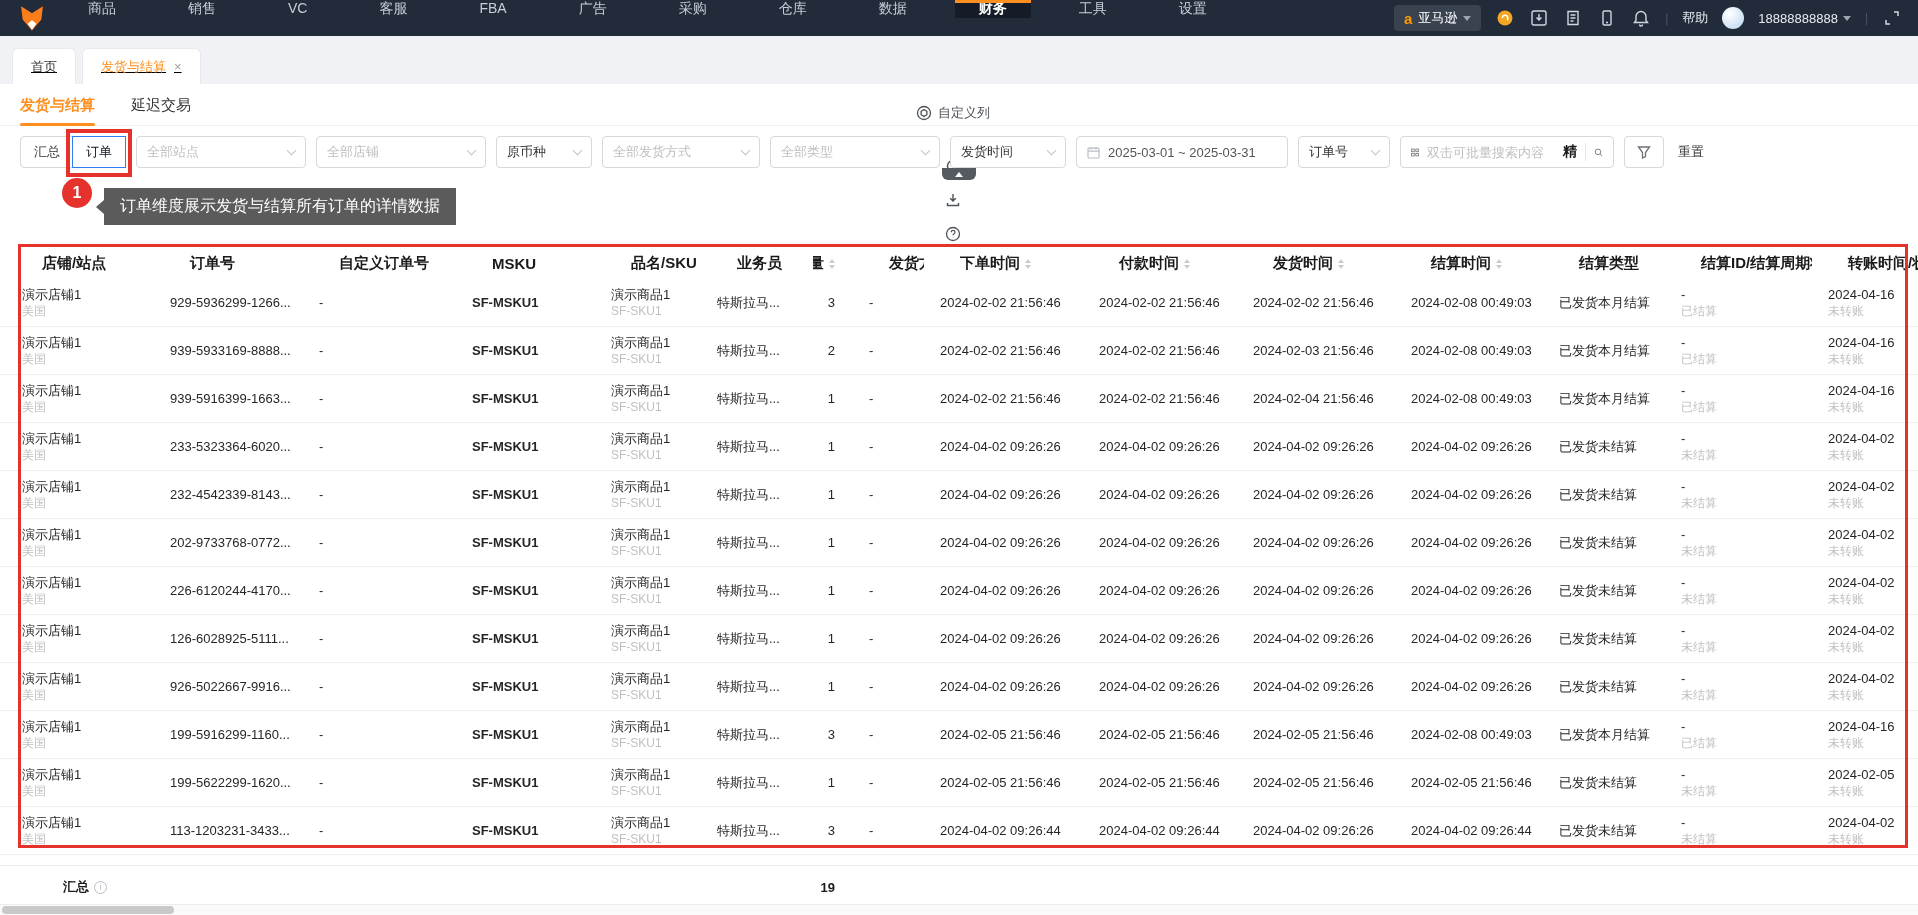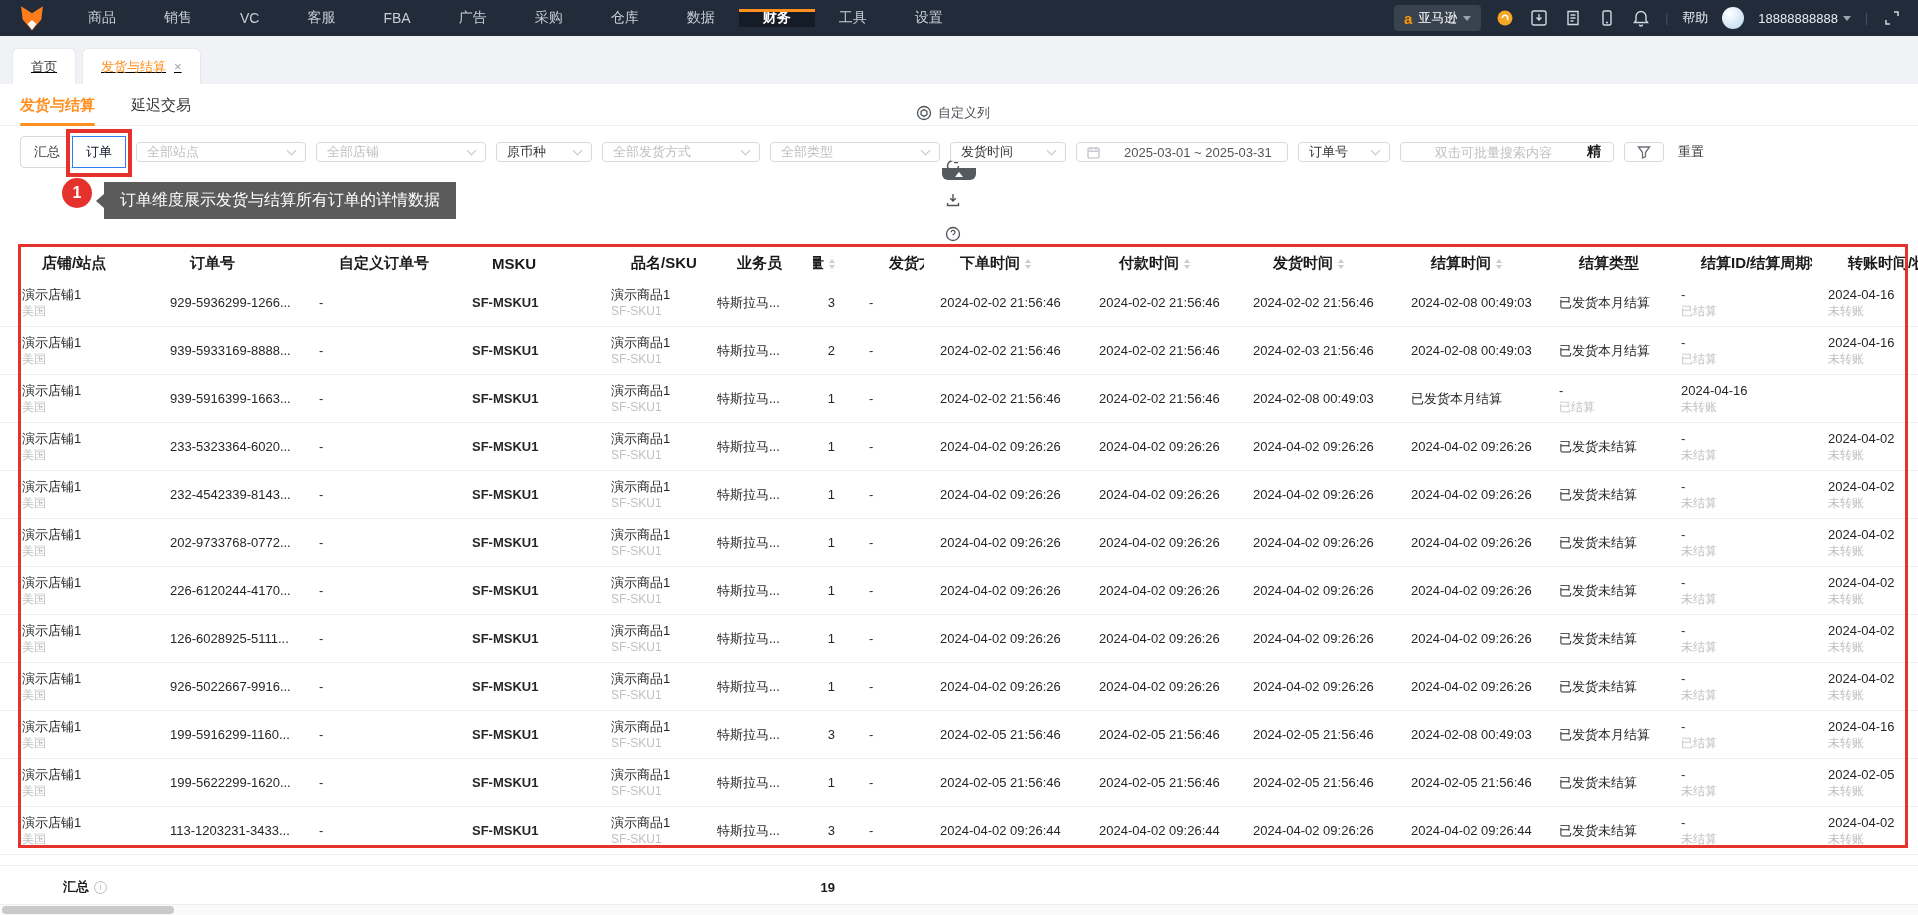--- a/index.html
+++ b/index.html
@@ -2,21 +2,21 @@
 <html><head>
 <meta charset="utf-8">
 <style>
   * { margin:0; padding:0; box-sizing:border-box; }
   html,body { width:1918px; height:915px; overflow:hidden; background:#fff;
     font-family:"Liberation Sans","DejaVu Sans",sans-serif; }
 
   
   .topnav { height:36px; background:#222b3a; display:flex; align-items:stretch; color:#cdd3de; }
   .logo { width:64px; display:flex; align-items:center; justify-content:center; }
-  .nav-items { display:flex; align-items:center; }
+  .nav-items { display:flex; align-items:flex-start;gap:24px; }
   .nav-item { padding:0 24px; display:flex; align-items:center; font-size:14px; color:#c6cdd8; cursor:pointer; position:relative; }
   .nav-item.active { background:#151c28; color:#fff; font-weight:bold; }
   .nav-item.active::before { content:""; position:absolute; left:0; right:0; top:0; height:3px; background:#ff8f1f; }
   .nav-right { margin-left:auto; display:flex; align-items:center; gap:14px; padding-right:16px; }
   .mkt-btn { background:#39424f; border-radius:4px; height:26px; display:flex; align-items:center; gap:6px; padding:0 10px; font-size:13px; color:#fff; }
   .amz-a { color:#ff9900; font-weight:bold; font-size:15px; line-height:1; }
   .caret-dn { width:0; height:0; border-left:4px solid transparent; border-right:4px solid transparent; border-top:5px solid #9aa3b0; }
   .nav-ico { width:20px; height:20px; display:flex; align-items:center; justify-content:center; }
   .nav-sep { color:#4a5464; font-size:12px; }
   .nav-text { font-size:13px; color:#e8ecf2; }
@@ -34,36 +34,36 @@
   .subtab { font-size:15px; color:#333; padding-bottom:10px; position:relative; cursor:pointer; }
   .subtab.active { color:#ff8f1f; font-weight:bold; }
   .subtab.active::after { content:""; position:absolute; left:0; right:0; bottom:-1px; height:3px; background:#ff8f1f; border-radius:2px; }
 
   
   .filter-row { display:flex; align-items:center; gap:10px; padding:8px 20px 0 20px; height:44px; position:relative; }
   .seg { display:flex; border:1px solid #d9d9d9; border-radius:4px; height:32px; overflow:visible; background:#fff; }
   .seg-item { padding:0 13px; display:flex; align-items:center; font-size:13px; color:#333; cursor:pointer; }
   .seg-item.selected { border:1px solid #2f7cf6; color:#0f172a; border-radius:0; margin:-1px; background:#fff; position:relative; z-index:2; }
   .seg-anno { position:absolute; left:-7px; top:-8px; right:-7px; bottom:-10px; border:4px solid #e5322d; z-index:3; pointer-events:none; }
-  .ctrl { height:20px; border:1px solid #d9d9d9; border-radius:4px; background:#fff; display:flex; align-items:center; padding:8px 10px; font-size:13px; gap:24px; cursor:pointer; }
+  .ctrl { height:32px; border:1px solid #d9d9d9; border-radius:4px; background:#fff; display:flex; align-items:center; padding:8px 10px; font-size:13px; gap:8px; cursor:pointer; }
   .ctrl .ph { color:#bfbfbf; flex:1; white-space:nowrap; }
   .ctrl .val { color:#333; flex:1; white-space:nowrap; }
   .chev { width:7px; height:7px; border-right:1.5px solid #c0c4cc; border-bottom:1.5px solid #c0c4cc; transform:rotate(45deg); margin-top:-4px; flex:none; }
   .search-box input { border:none; outline:none; font-size:13px; width:128px; color:#333; }
   .search-box input::placeholder { color:#bfbfbf; }
   .exact { font-weight:bold; color:#1a1a1a; font-size:14px; }
   .vdiv { width:1px; height:18px; background:#e4e6eb; }
   .reset-btn { font-size:13px; color:#333; cursor:pointer; padding:0 4px; }
   .collapse-handle { position:absolute; left:942px; bottom:-10px; width:34px; height:12px; background:#555a60; border-radius:0 0 6px 6px; display:flex; align-items:center; justify-content:center; cursor:pointer; z-index:4; }
   .collapse-handle i { width:0; height:0; border-left:4px solid transparent; border-right:4px solid transparent; border-bottom:5px solid #fff; }
 
   
   .anno-row { position:relative; height:46px; }
   .anno-badge { position:absolute; left:62px; top:8px; width:30px; height:30px; border-radius:50%; background:#e5322d; color:#fff; font-size:16px; font-weight:bold; display:flex; align-items:center; justify-content:center; }
-  .anno-tip { position:absolute; left:104px; top:12px; background:#5b5b5b; color:#fff; font-size:16px; padding:8px 16px; display:flex; align-items:center; }
+  .anno-tip { position:absolute; left:104px; top:18px; background:#5b5b5b; color:#fff; font-size:16px; padding:8px 16px; display:flex; align-items:center; }
   .anno-tip::before { content:""; position:absolute; left:-8px; top:50%; margin-top:-7px; border-top:7px solid transparent; border-bottom:7px solid transparent; border-right:8px solid #5b5b5b; }
 
   
   .table-toolbar { display:flex; justify-content:flex-end; align-items:center; gap:18px; padding:0 24px 6px 12px; height:32px; color:#4e5358; font-size:13px;flex-direction:column; }
   .tb-item { display:flex; align-items:center; gap:6px; cursor:pointer; }
   .tb-sep { width:1px; height:16px; background:#e4e6eb; }
   .icon-svg { display:block; }
 
   
   .table-section { position:relative; }
@@ -496,20 +496,23 @@
         <div class="td">
           <div class="l1">-</div>
         </div>
         <div class="td">
           <div class="l1">2024-02-02 21:56:46</div>
         </div>
         <div class="td">
           <div class="l1">2024-02-02 21:56:46</div>
         </div>
         <div class="td">
+          <div class="l1">2024-02-04 21:56:46</div>
+        </div>
+        <div class="td">
           <div class="l1">2024-02-08 00:49:03</div>
         </div>
         <div class="td">
           <div class="l1">已发货本月结算</div>
         </div>
         <div class="td">
           <div class="l1">-</div>
           <div class="l2">已结算</div>
         </div>
         <div class="td">

